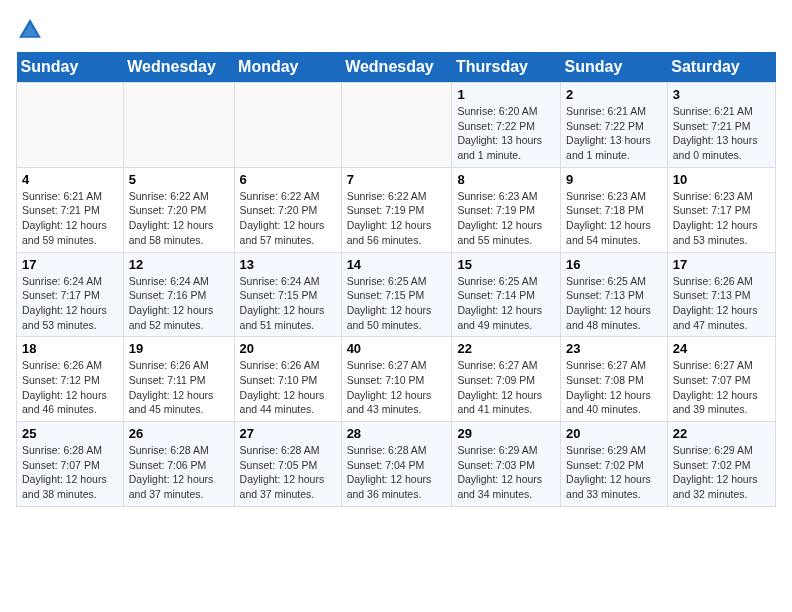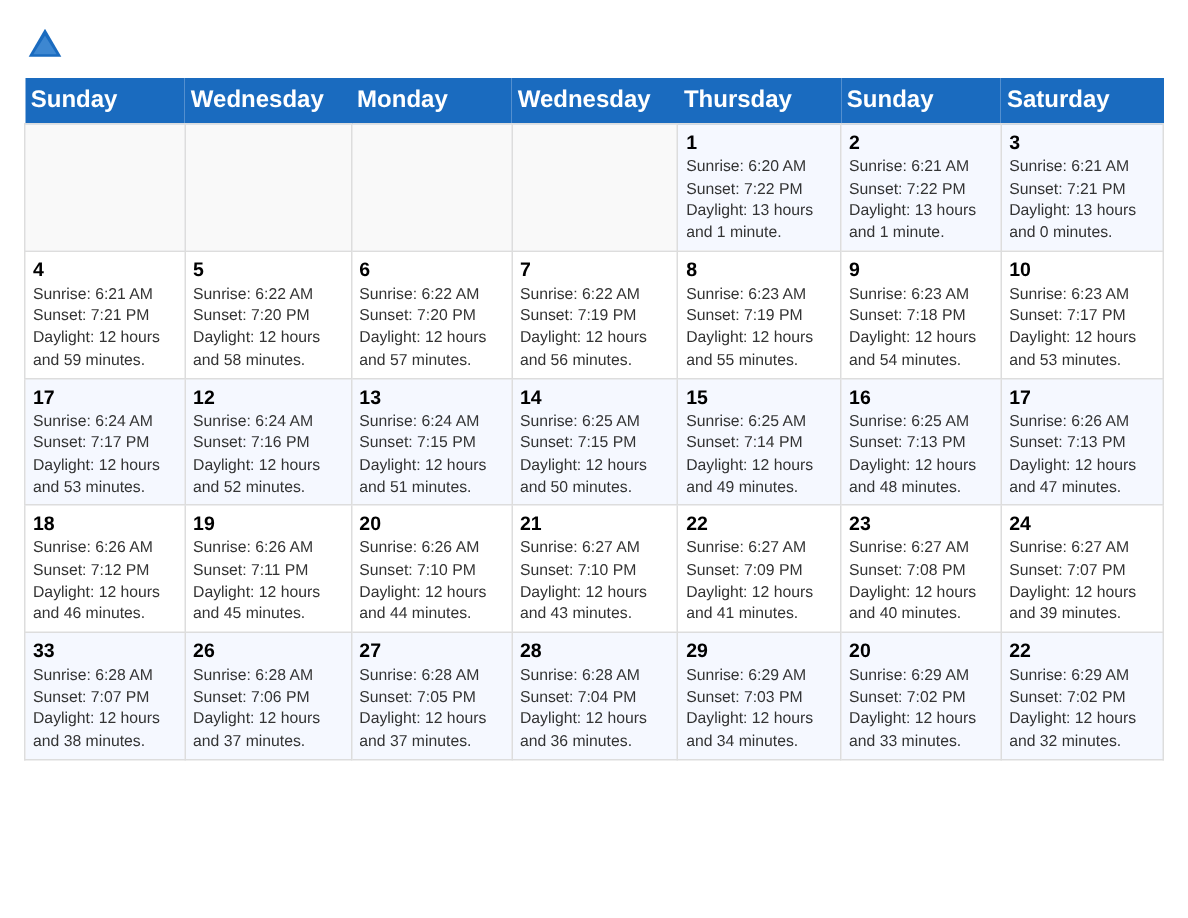--- a/index.html
+++ b/index.html
@@ -267,21 +267,21 @@
 and 45 minutes.</div>
         </td>
         <td>
           <span class="day-number">20</span>
           <div class="day-info" style="white-space: pre-line;">Sunrise: 6:26 AM
 Sunset: 7:10 PM
 Daylight: 12 hours
 and 44 minutes.</div>
         </td>
         <td>
-          <span class="day-number">21</span>
+          <span class="day-number">40</span>
           <div class="day-info" style="white-space: pre-line;">Sunrise: 6:27 AM
 Sunset: 7:10 PM
 Daylight: 12 hours
 and 43 minutes.</div>
         </td>
         <td>
           <span class="day-number">22</span>
           <div class="day-info" style="white-space: pre-line;">Sunrise: 6:27 AM
 Sunset: 7:09 PM
 Daylight: 12 hours
@@ -297,21 +297,21 @@
         <td>
           <span class="day-number">24</span>
           <div class="day-info" style="white-space: pre-line;">Sunrise: 6:27 AM
 Sunset: 7:07 PM
 Daylight: 12 hours
 and 39 minutes.</div>
         </td>
       </tr>
       <tr>
         <td>
-          <span class="day-number">33</span>
+          <span class="day-number">25</span>
           <div class="day-info" style="white-space: pre-line;">Sunrise: 6:28 AM
 Sunset: 7:07 PM
 Daylight: 12 hours
 and 38 minutes.</div>
         </td>
         <td>
           <span class="day-number">26</span>
           <div class="day-info" style="white-space: pre-line;">Sunrise: 6:28 AM
 Sunset: 7:06 PM
 Daylight: 12 hours

